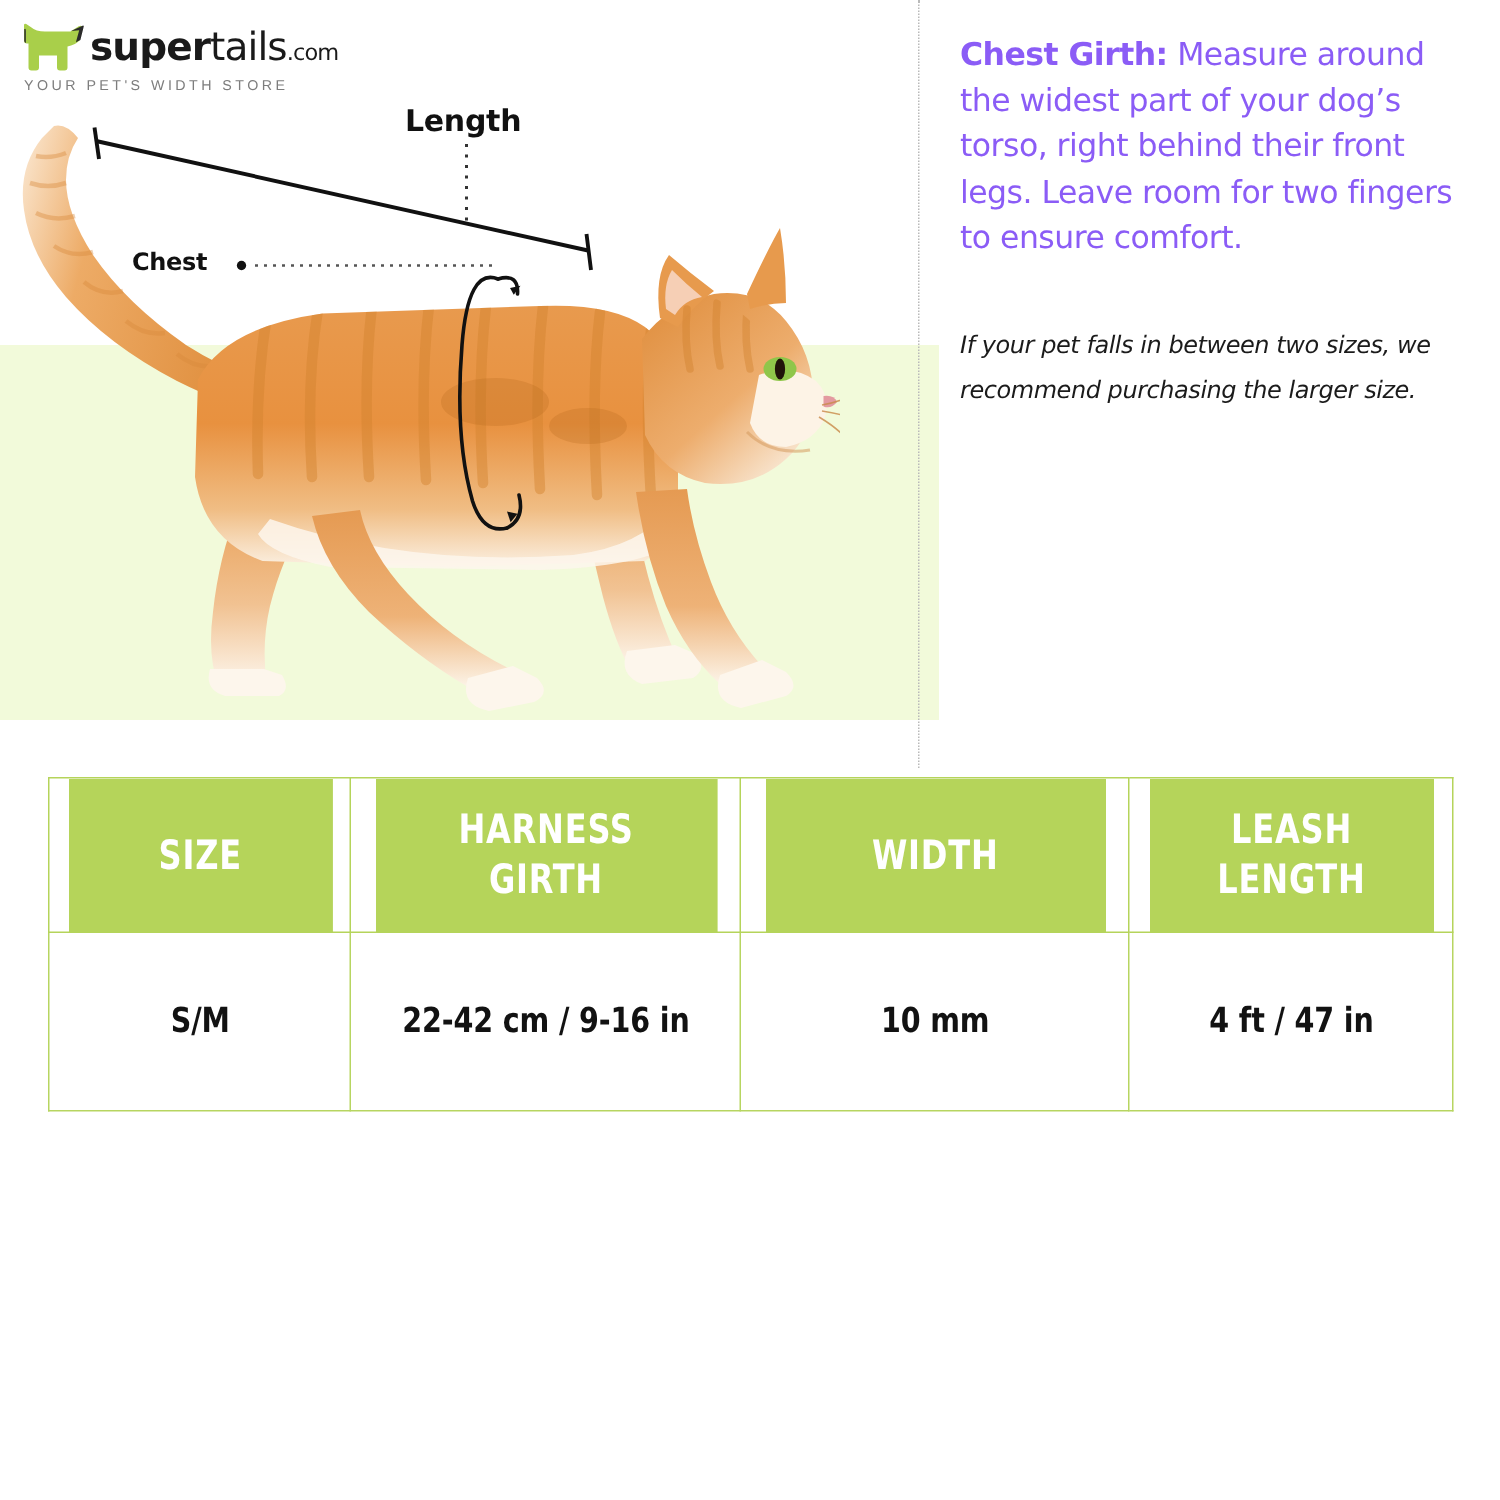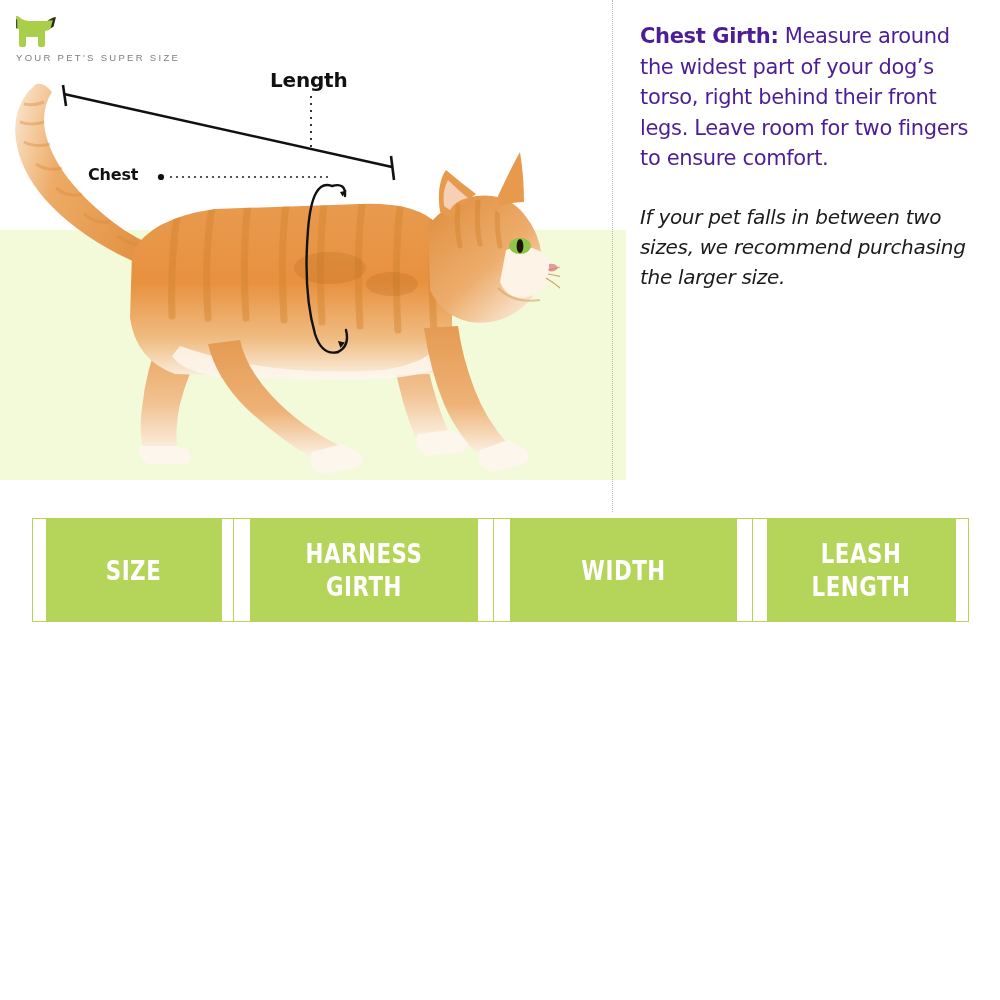--- a/index.html
+++ b/index.html
@@ -122,30 +122,30 @@
   
   .right-col {
     position: absolute;
     left: 640px;
     top: 0px;
     width: 345px;
   }
   .para-girth {
     font-size: 21px;
     line-height: 30.5px;
-    color: #4c1d95;
+    color: #8b5cf6;
     font-family: "DejaVu Sans", sans-serif;
     letter-spacing: -0.35px;
   }
   .para-girth .lead {
     font-weight: 700;
   }
   .para-note {
-    margin-top: 28px;
-    font-size: 20px;
+    margin-top: 41px;
+    font-size: 16px;
     line-height: 30px;
     font-style: italic;
     color: #1b1b1b;
     font-family: "DejaVu Sans", sans-serif;
     letter-spacing: -0.3px;
   }
 
   
   .size-table {
     position: absolute;
@@ -199,22 +199,23 @@
   <div class="green-panel"></div>
   <div class="v-divider"></div>
 
   <div class="logo">
     <div class="logo-row">
       <svg class="logo-dog" viewBox="0 0 44 34">
         <path fill="#a9cf4a" d="M2 5 L2 12 Q2 14 4 14 L5 14 L5 30 Q5 32 7 32 L10 32 Q12 32 12 30 L12 22 L24 22 L24 30 Q24 32 26 32 L29 32 Q31 32 31 30 L31 16 Q36 15 39 12 L41 4 Q41 1.5 38.5 2.5 L33 6 L16 6 Q10 6 6.5 3 L3.5 1 Q1.8 0.2 2 2.2 Z"></path>
         <path fill="#2b2b2b" d="M2.2 4.6 L2.2 12.2 Q2.2 13.4 3.2 13.6 L3.2 5.6 Q3.2 3.4 2.2 4.6 Z"></path>
         <path fill="#2b2b2b" d="M33.4 5.6 L41 2.1 Q42.4 1.6 41.6 3.6 L39.6 11.6 L36.6 13.2 L38.8 5.2 Z"></path>
       </svg>
+      <div class="logo-word"><span class="b">super</span><span class="n">tails</span><span class="dotcom">.com</span></div>
     </div>
-    <div class="logo-tag">YOUR PET'S SUPER SIZE</div>
+    <div class="logo-tag">YOUR PET'S WIDTH STORE</div>
   </div>
 
   <svg class="cat-art" viewBox="0 0 560 402">
     <defs>
       <linearGradient id="furA" x1="0" y1="0" x2="0" y2="1">
         <stop offset="0%" stop-color="#e89a4e"></stop>
         <stop offset="45%" stop-color="#e8913f"></stop>
         <stop offset="78%" stop-color="#f0bd84"></stop>
         <stop offset="100%" stop-color="#fbf0e2"></stop>
       </linearGradient>
@@ -353,16 +354,22 @@
       <tr>
         <th class="hdr-2line">SIZE</th>
         <th class="hdr-2line">HARNESS
 GIRTH</th>
         <th class="hdr-2line">WIDTH</th>
         <th class="hdr-2line">LEASH
 LENGTH</th>
       </tr>
     </thead>
     <tbody>
+      <tr>
+        <td>S/M</td>
+        <td>22-42 cm / 9-16 in</td>
+        <td>10 mm</td>
+        <td>4 ft / 47 in</td>
+      </tr>
     </tbody>
   </table>
 
 </div>
 
 </body></html>

